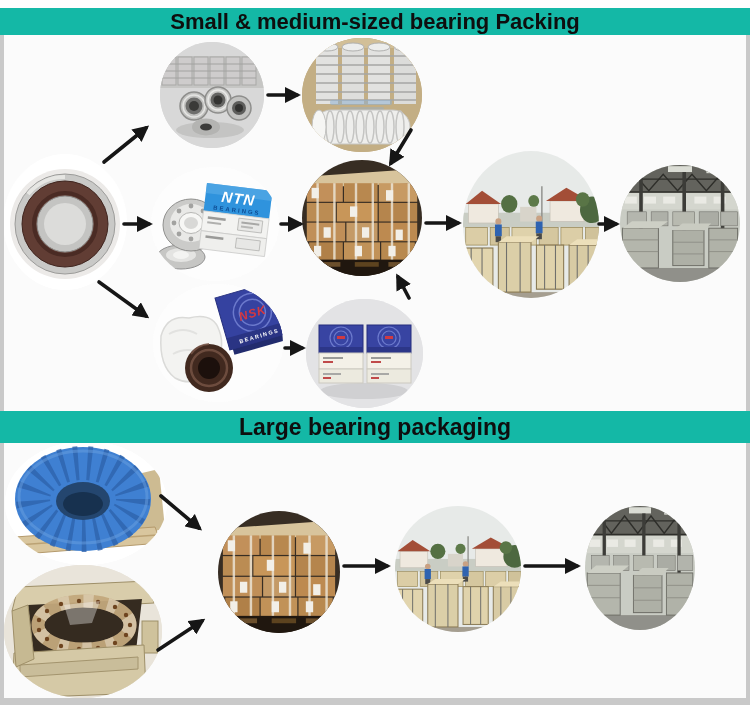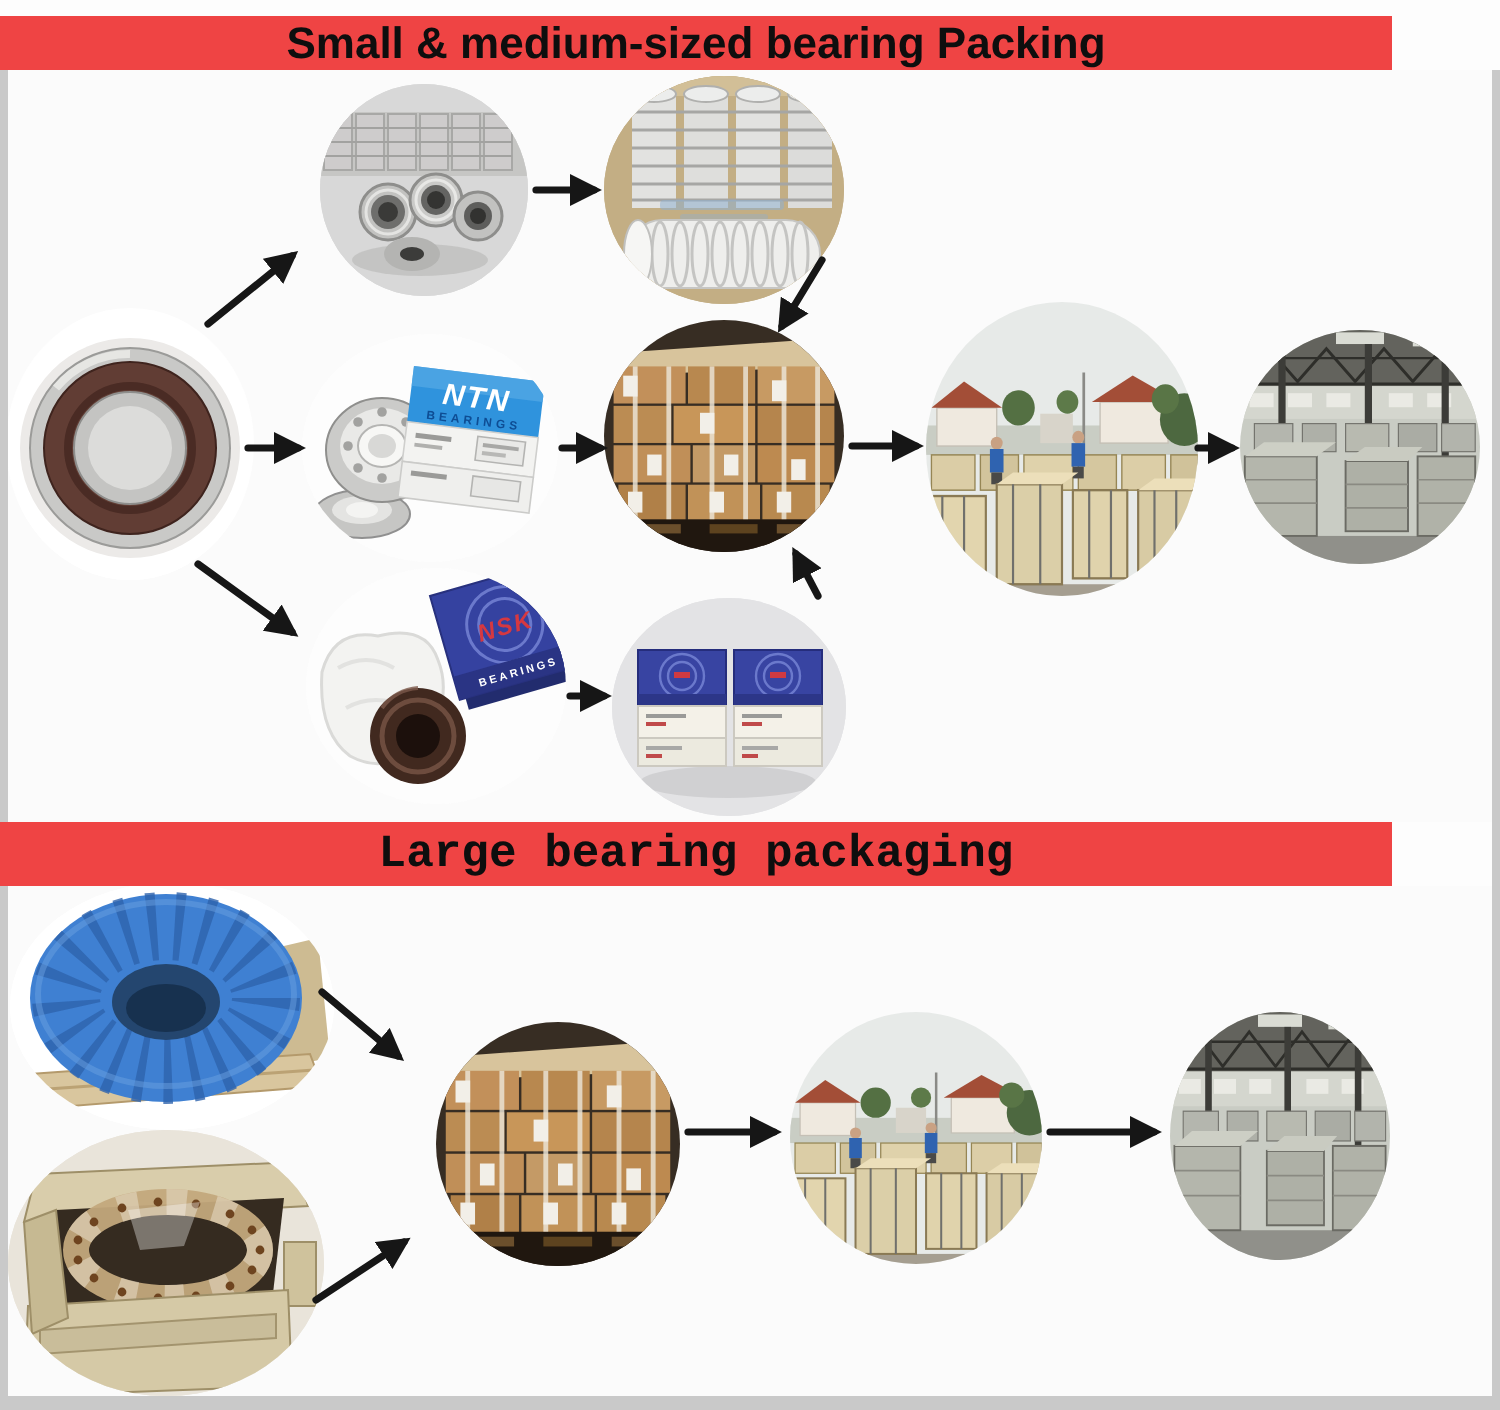--- a/index.html
+++ b/index.html
@@ -1,18 +1,18 @@
 <!DOCTYPE html>
 <html><head>
 <meta charset="utf-8">
 <style>
   html,body{margin:0;padding:0;}
   .page{position:relative;width:750px;height:705px;background:#fdfdfd;overflow:hidden;
         font-family:"Liberation Sans",sans-serif;}
-  .band{position:absolute;left:0;width:696px;background:#ef4444;z-index:30;
+  .band{position:absolute;left:0;width:750px;background:#14b8a6;z-index:30;
         display:flex;align-items:center;justify-content:center;}
   .band .title{font-weight:700;color:#0e0e0e;letter-spacing:0;}
   .content-bg{position:absolute;background:#fbfbfb;z-index:1;}
   .frame{position:absolute;background:#c9c9c9;z-index:25;}
   .photo{position:absolute;border-radius:50%;overflow:hidden;z-index:10;}
   .photo svg{display:block;width:100%;height:100%;}
   #arrows{position:absolute;left:0;top:0;width:750px;height:705px;z-index:20;pointer-events:none;}
   text{font-family:"Liberation Sans",sans-serif;}
 </style>
 </head>
@@ -162,21 +162,21 @@
   <div class="content-bg" style="left:4px;top:35px;width:742px;height:376px;"></div>
   <div class="content-bg" style="left:4px;top:443px;width:742px;height:255px;"></div>
   <div class="frame" style="left:0;top:35px;width:4px;height:663px;"></div>
   <div class="frame" style="left:746px;top:35px;width:4px;height:663px;"></div>
   <div class="frame" style="left:0;top:698px;width:750px;height:7px;"></div>
 
   <div class="band" style="top:8px;height:27px;">
     <div class="title" style="font-size:22px;">Small &amp; medium-sized bearing Packing</div>
   </div>
   <div class="band" style="top:411px;height:32px;">
-    <div class="title" style="font-size:23px;font-family:Liberation Mono, monospace;">Large bearing packaging</div>
+    <div class="title" style="font-size:23px;">Large bearing packaging</div>
   </div>
 
   <div class="photo" style="left:3px;top:154px;width:124px;height:136px;background:#ffffff;">
     <svg viewBox="0 0 124 136">
       <ellipse cx="62" cy="70" rx="61" ry="67" fill="#ffffff"></ellipse>
       <circle cx="62" cy="70" r="55" fill="#eceae8"></circle>
       <circle cx="62" cy="70" r="50" fill="#c9c9c7" stroke="#9b9b99" stroke-width="1"></circle>
       <circle cx="62" cy="70" r="43" fill="#613d34" stroke="#3f241e" stroke-width="1"></circle>
       <circle cx="62" cy="70" r="31" fill="none" stroke="#4a2b24" stroke-width="4"></circle>
       <circle cx="62" cy="70" r="28" fill="#c4c4c2" stroke="#8e8e8c" stroke-width="1"></circle>

